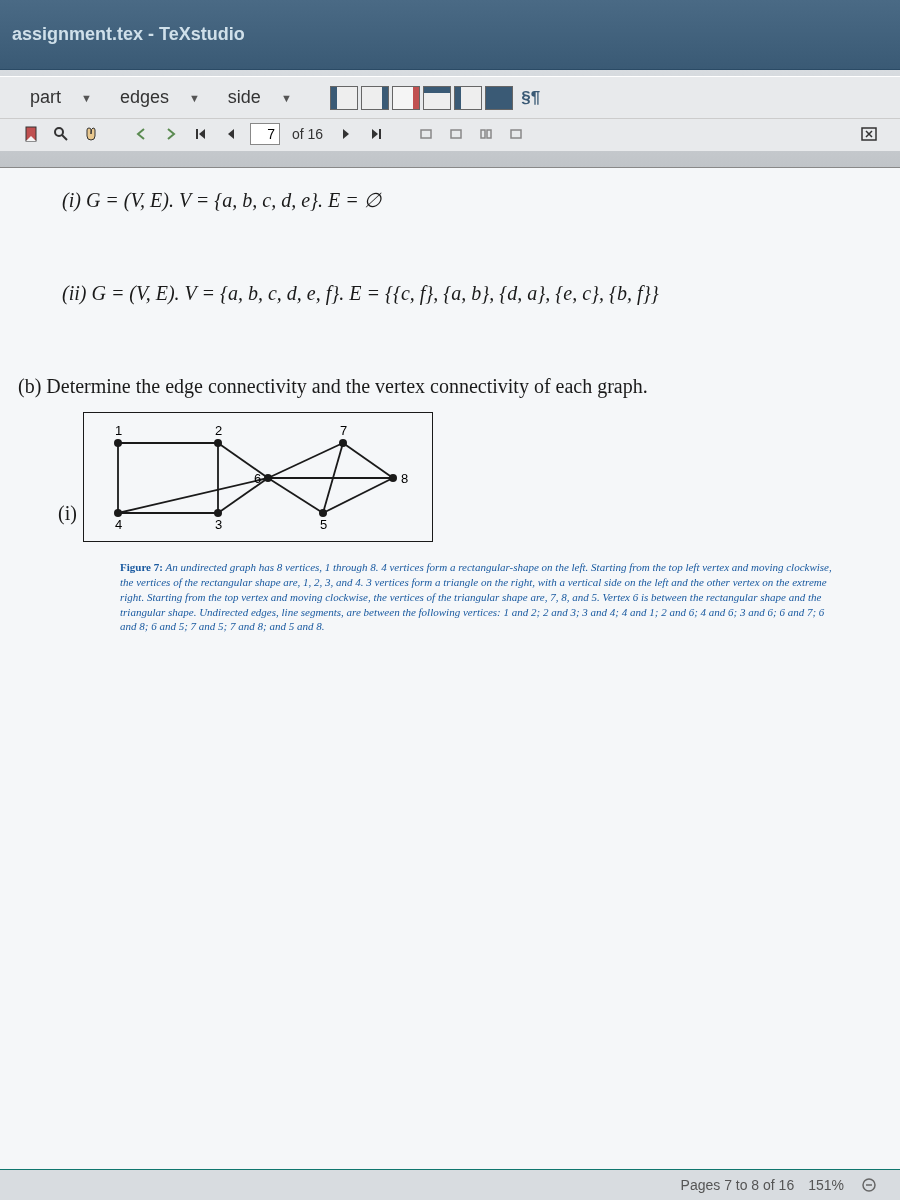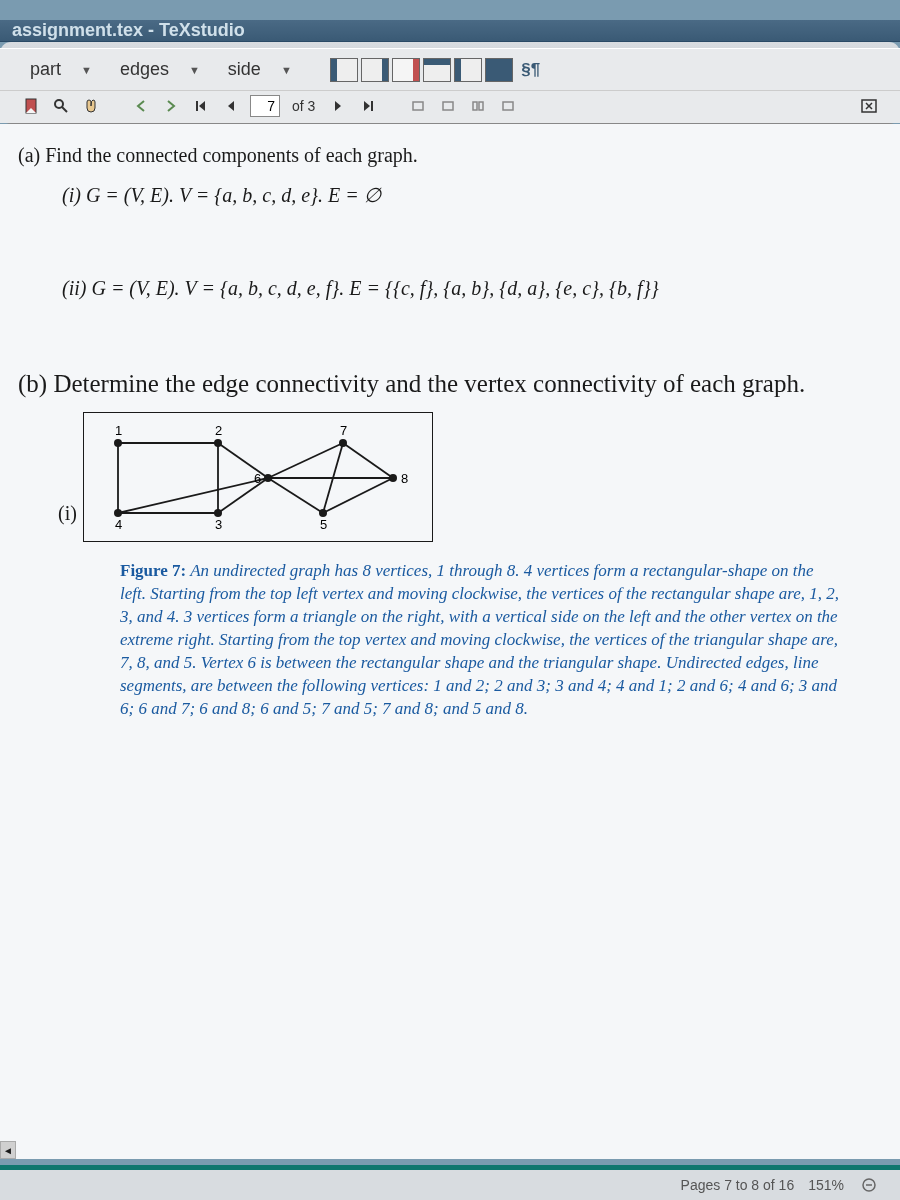--- a/index.html
+++ b/index.html
@@ -7,31 +7,29 @@
   font-family: Arial, sans-serif;
   background: #7a9bb0;
   width: 900px;
   height: 1200px;
   overflow: hidden;
   position: relative;
 }
 .titlebar {
   background: linear-gradient(to bottom, #4a6a85, #3a5a75);
   color: #d0e0ea;
-  padding: 0 12px;
+  padding: 24px 12px;
   font-size: 18px;
   font-weight: bold;
   border-bottom: 1px solid #2a4a65;
-  margin-top: 20px;
 }
 .toolbar-outer {
   background: linear-gradient(to bottom, #d8dce0, #c0c4c8);
-  padding: 6px 0 0 0;
+  padding: 6px 0 16px 0;
   border-bottom: 1px solid #888;
-  border-radius: 11px;
 }
 .toolbar-row1 {
   display: flex;
   align-items: center;
   gap: 8px;
   padding: 6px 20px;
   background: #e8eaec;
   border-top: 1px solid #fff;
 }
 .dropdown {
@@ -107,55 +105,55 @@
   margin-bottom: 16px;
 }
 .sub-i, .sub-ii {
   font-size: 20px;
   margin-left: 44px;
   margin-bottom: 70px;
   font-style: normal;
 }
 .math-i { font-style: italic; }
 .problem-b {
-  font-size: 25px;
+  font-size: 20px;
   margin-bottom: 14px;
 }
 .fig-row {
   display: flex;
   align-items: flex-start;
   margin-left: 40px;
 }
 .fig-label {
   font-size: 20px;
   margin-right: 6px;
   margin-top: 90px;
 }
 .graph-box {
   border: 1.5px solid #1a1a1a;
   padding: 8px 14px 10px 14px;
   background: #f5f7f9;
 }
 .graph-svg { display:block; }
 .caption {
   margin: 18px 42px 0 102px;
-  font-size: 17px;
+  font-size: 11px;
   line-height: 1.35;
   color: #1a5aa0;
   font-style: italic;
   font-family: "Times New Roman", serif;
 }
 .caption .fig-title { font-weight: bold; font-style: normal; color: #1a5aa0; }
 .statusbar {
   position: absolute;
   bottom: 0;
   left: 0;
   right: 0;
   background: #d8dce0;
-  border-top: 5px solid #0f766e;
+  border-top: 1px solid #0f766e;
   padding: 4px 20px;
   display: flex;
   justify-content: flex-end;
   align-items: center;
   gap: 14px;
   font-size: 14px;
   color: #555;
 }
 .scroll-left-btn {
   position: absolute;
@@ -248,21 +246,21 @@
           <line x1="3" y1="2" x2="3" y2="12" stroke="#333" stroke-width="2"></line>
           <path d="M11 2 L5 7 L11 12" fill="#333"></path>
         </svg>
     </span>
     <span class="tb-icon">
       <svg width="14" height="14">
           <path d="M10 2 L4 7 L10 12" fill="#333"></path>
         </svg>
     </span>
     <input class="page-input" value="7" style="">
-    <span class="page-of">of 3</span>
+    <span class="page-of">of 16</span>
     <span class="tb-icon">
       <svg width="14" height="14">
           <path d="M4 2 L10 7 L4 12" fill="#333"></path>
         </svg>
     </span>
     <span class="tb-icon">
       <svg width="14" height="14">
           <path d="M3 2 L9 7 L3 12" fill="#333"></path>
           <line x1="11" y1="2" x2="11" y2="12" stroke="#333" stroke-width="2"></line>
         </svg>
@@ -293,21 +291,20 @@
     <span class="tb-icon">
       <svg width="16" height="14">
           <rect x="1" y="1" width="14" height="12" fill="none" stroke="#333" stroke-width="1.5"></rect>
           <path d="M5 4 L11 10 M11 4 L5 10" stroke="#333" stroke-width="1.5"></path>
         </svg>
     </span>
   </div>
 </div>
 
 <div class="doc-area">
-  <div class="problem-a">(a) Find the connected components of each graph.</div>
   <div class="sub-i math-i">(i) G = (V, E).   V = {a, b, c, d, e}.   E = ∅</div>
   <div class="sub-ii math-i">(ii) G = (V, E).   V = {a, b, c, d, e, f}.   E = {{c, f}, {a, b}, {d, a}, {e, c}, {b, f}}</div>
   <div class="problem-b">(b) Determine the edge connectivity and the vertex connectivity of each graph.</div>
 
   <div class="fig-row">
     <div class="fig-label">(i)</div>
     <div class="graph-box">
       <svg class="graph-svg" id="graph-svg" width="320" height="110">
           <line x1="20" y1="22" x2="120" y2="22" stroke="#1a1a1a" stroke-width="1.8"></line>
           <line x1="120" y1="22" x2="120" y2="92" stroke="#1a1a1a" stroke-width="1.8"></line>

